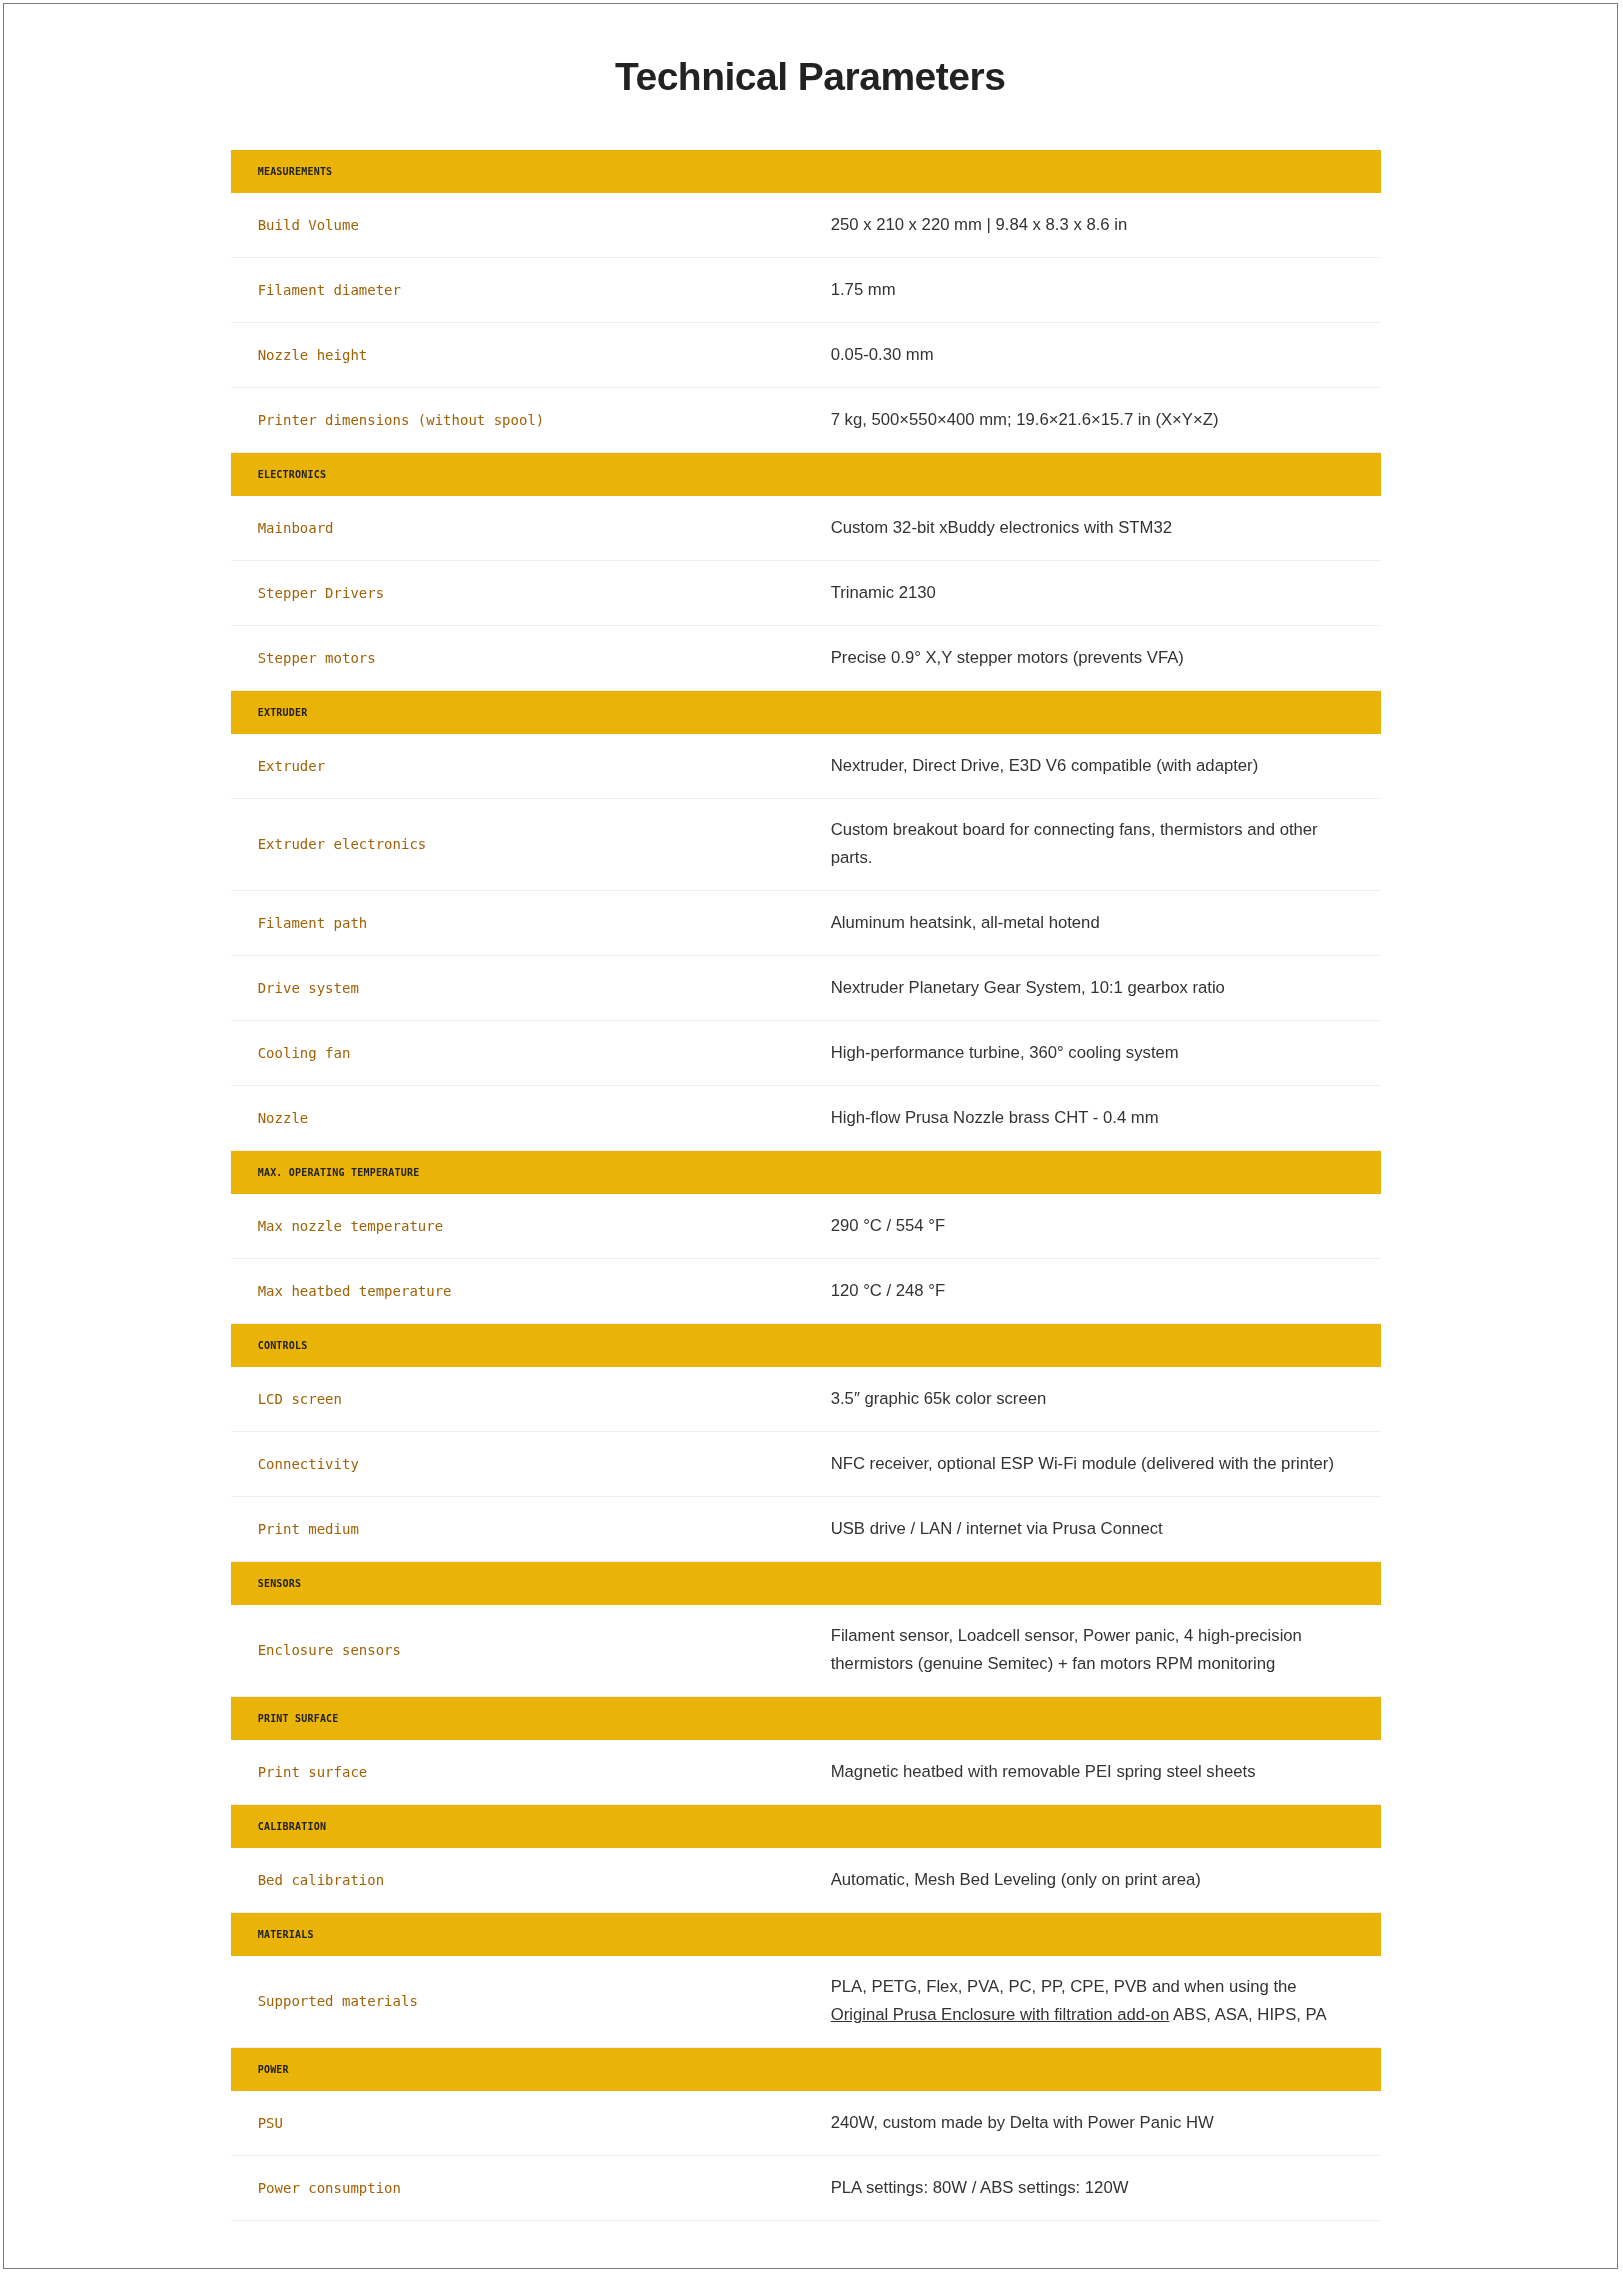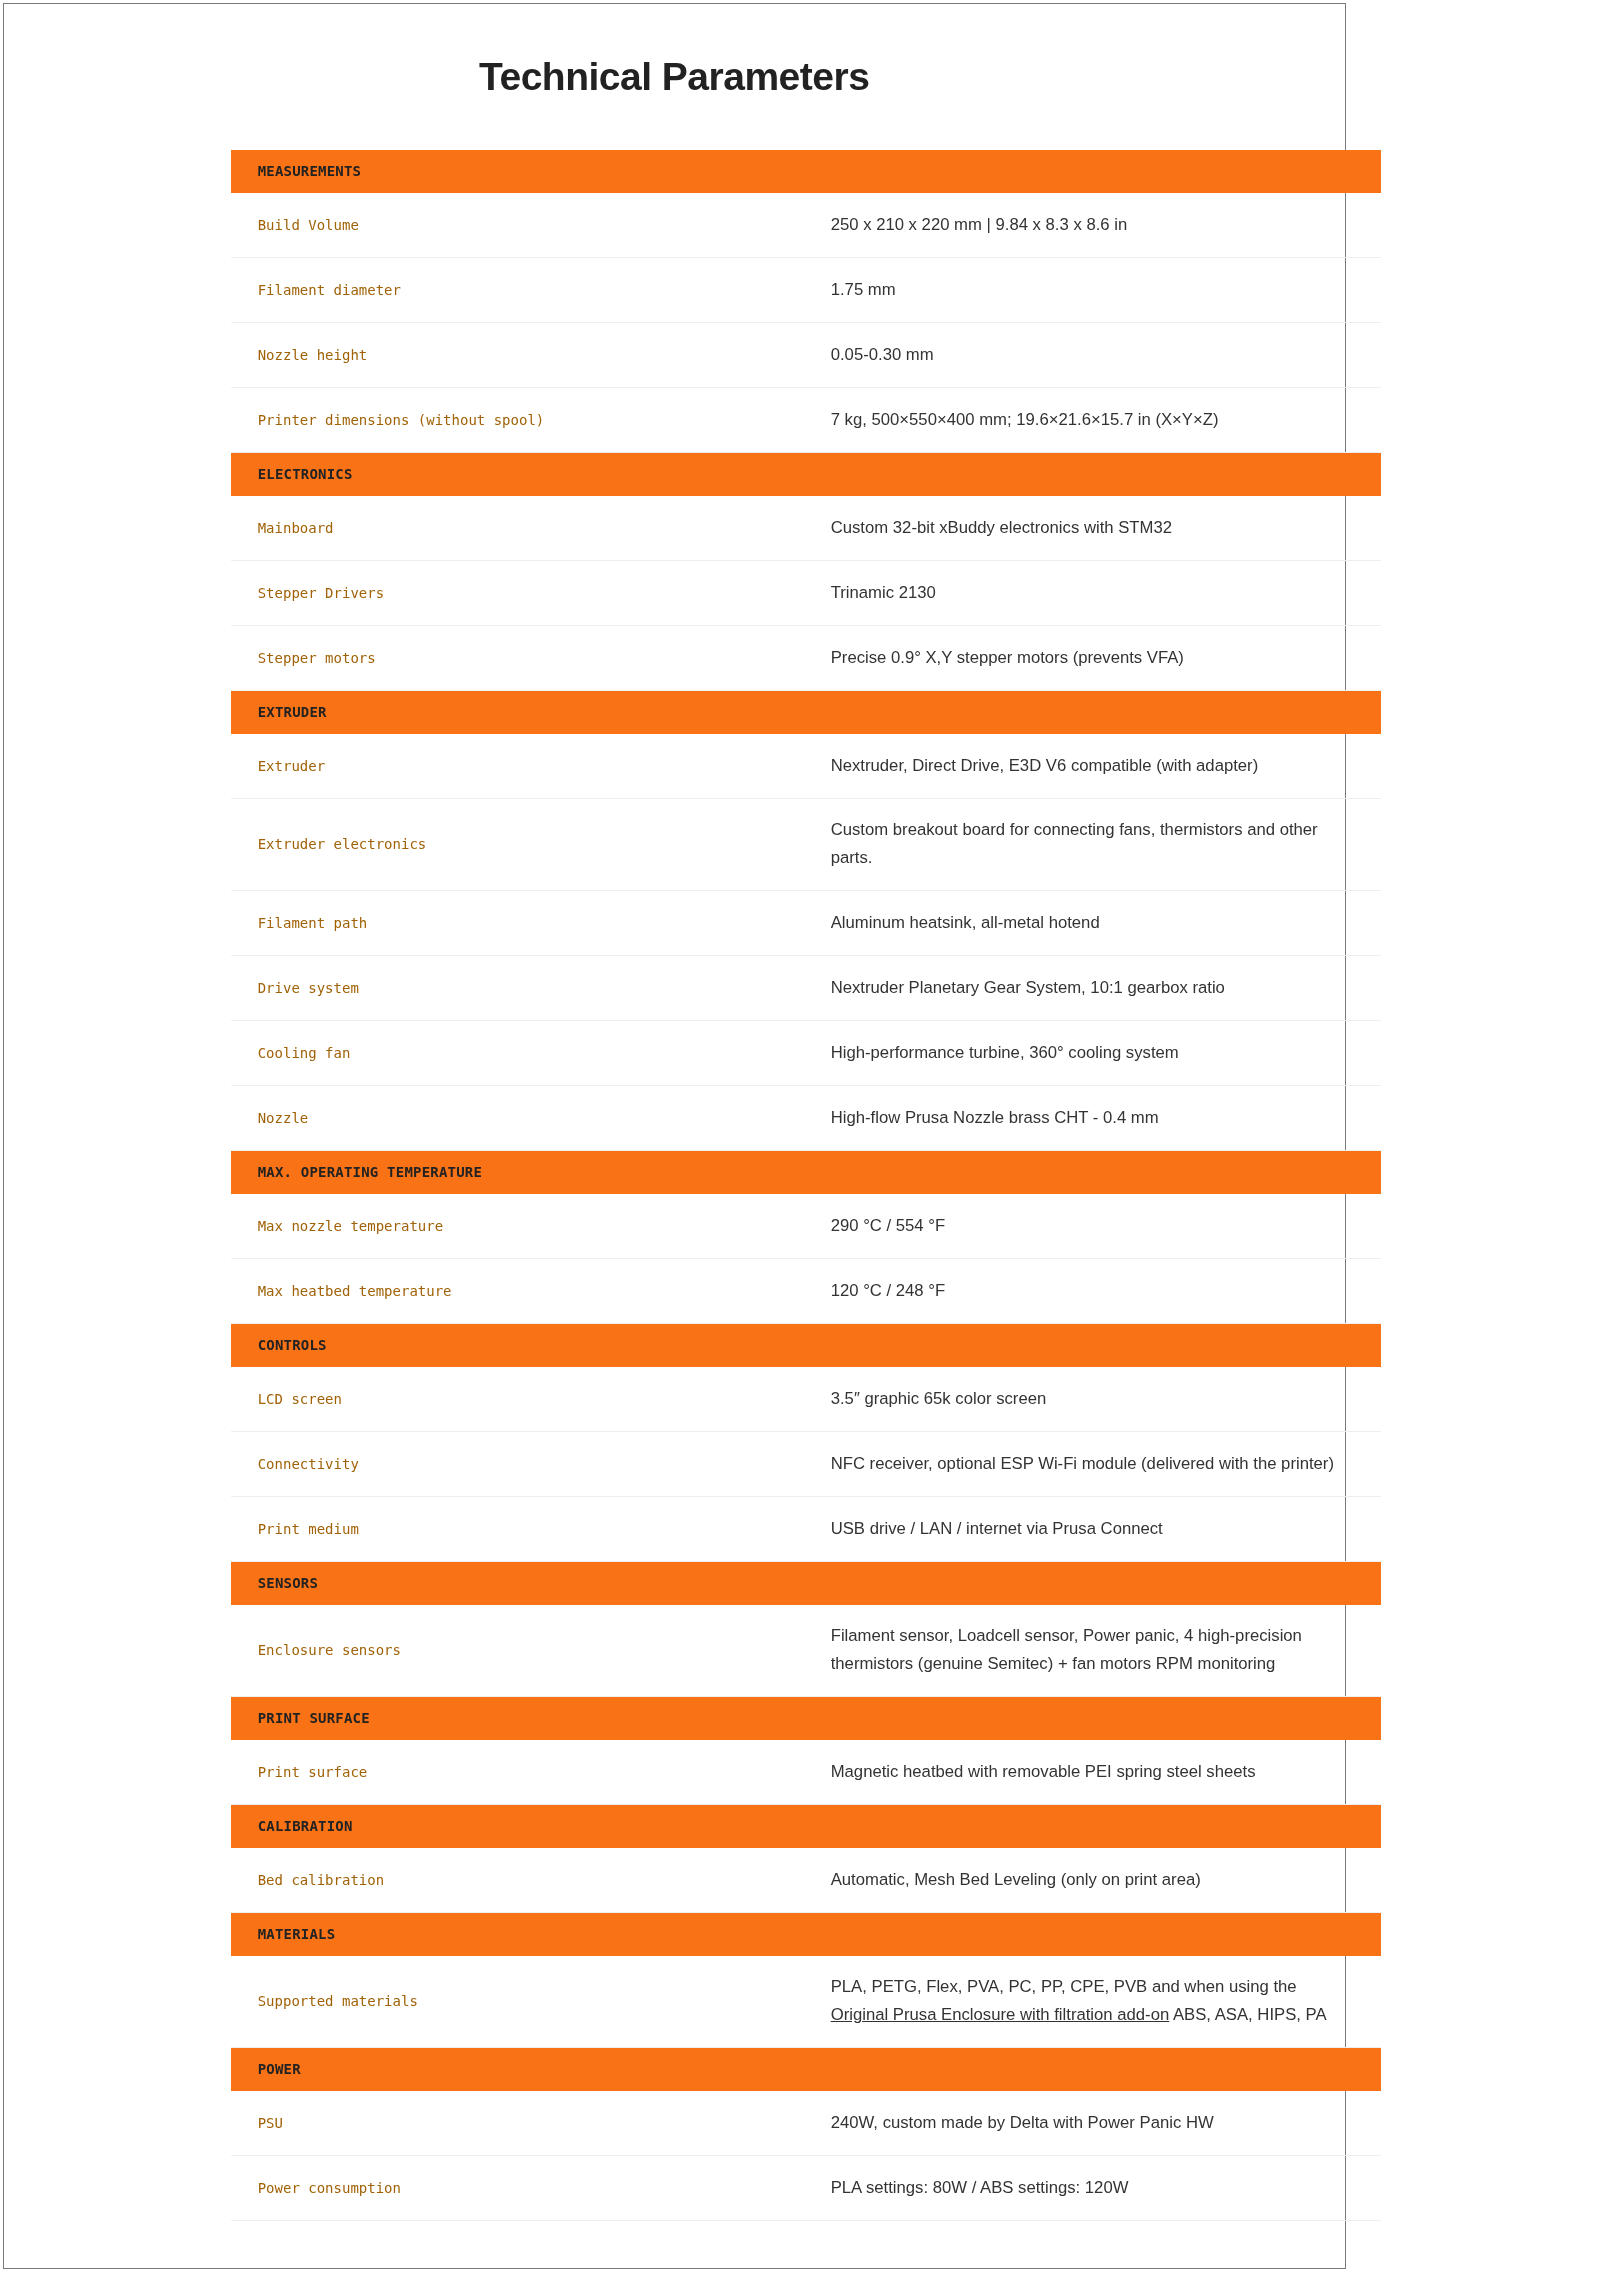--- a/index.html
+++ b/index.html
@@ -1,32 +1,32 @@
 <!DOCTYPE html>
 <html style="font-size:14.5px"><head>
 <meta charset="utf-8">
 <style>
   html, body { margin: 0; padding: 0; background: #ffffff; }
   body { width: 1624px; height: 2274px; position: relative; overflow: hidden; }
   .frame {
-    position: absolute; left: 2.7px; top: 2.7px; width: 1343px; height: 2266px;
+    position: absolute; left: 2.7px; top: 2.7px; width: 1615px; height: 2266px;
     border: 1.8px solid #7a7a7a; box-sizing: border-box; background: #fff;
   }
   .title {
     position: absolute; left: 0; right: 0; top: 51px; margin: 0;
     text-align: center; font-family: "Liberation Sans", sans-serif;
     font-weight: 700; font-size: 39px; color: #222; letter-spacing: -0.5px;
   }
   .table {
     position: absolute; left: 227px; top: 146px; width: 1150px;
   }
   .section-header {
-    height: 43px; background: #f97316; display: flex; align-items: center;
+    height: 43px; background: #eab308; display: flex; align-items: center;
     padding-left: 27px; box-sizing: border-box;
-    font-family: "DejaVu Sans Mono", monospace; font-weight: 700; font-size: 14px; color: #222;
+    font-family: "DejaVu Sans Mono", monospace; font-weight: 700; font-size: 10px; color: #222;
     letter-spacing: 0.2px;
   }
   .row {
     display: flex; align-items: center; box-sizing: border-box;
     border-bottom: 0.9px solid #efefef; min-height: 65px;
   }
   .row.double { min-height: 92px; }
   .row .label {
     width: 600px; padding-left: 27px; box-sizing: border-box;
     font-family: "DejaVu Sans Mono", monospace; font-size: 14px; color: #a16207;

